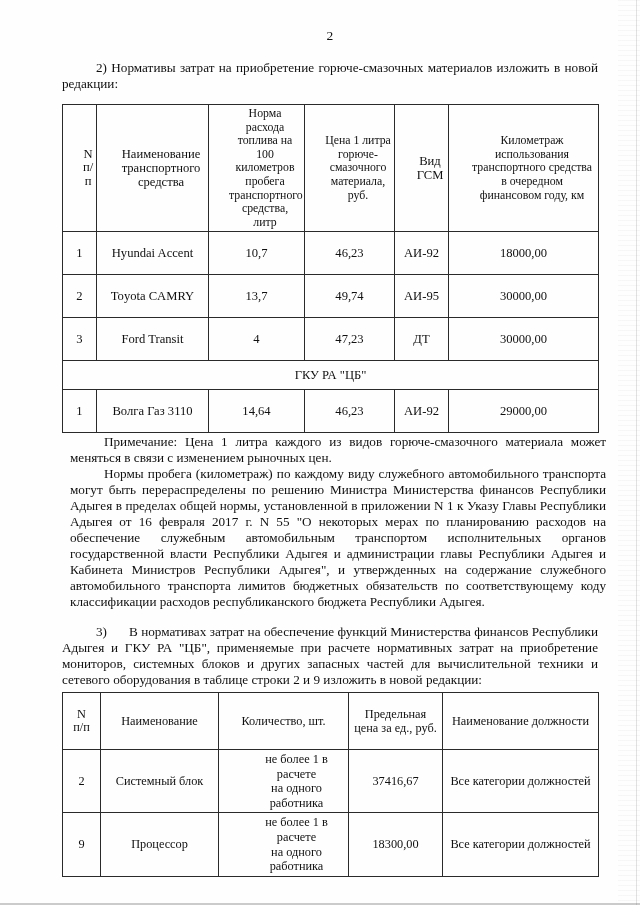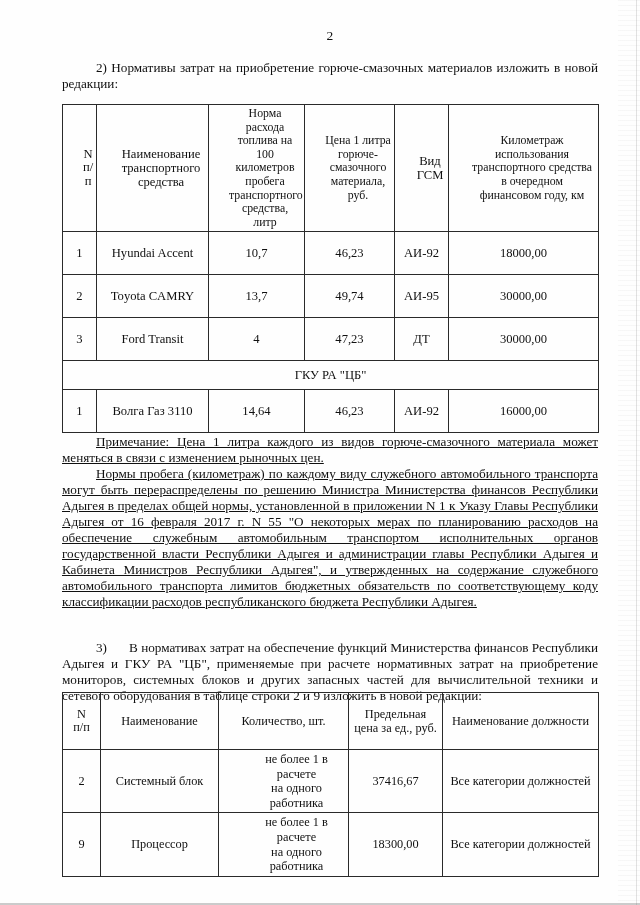--- a/index.html
+++ b/index.html
@@ -145,29 +145,28 @@
   #table-equip .col-post { width: 156px; }
   #table-equip thead td { height: 52px; font-size: 12.3px; }
   #table-equip tbody td { height: 44px; font-size: 12.3px; }
   #table-equip .two-line { line-height: 14.6px; padding-left: 29px; }
 
   .nn { line-height: 13.4px; }
 
   
   #note-block {
     position: absolute;
-    left: 0;
+    left: 8px;
     top: 434px;
     width: 536px;
-    text-decoration: underline;
   }
   #section3-block {
     position: absolute;
     left: 0;
-    top: 640px;
+    top: 624px;
     width: 536px;
   }
   .wide-gap { display: inline-block; width: 22px; }
 </style>
 </head>
 <body>
 
 <div class="page">
 
   <div class="scan-edge"></div>
@@ -231,21 +230,21 @@
           </tr>
           <tr class="group-row">
             <td colspan="6">ГКУ РА "ЦБ"</td>
           </tr>
           <tr>
             <td>1</td>
             <td>Волга Газ 3110</td>
             <td>14,64</td>
             <td>46,23</td>
             <td>АИ-92</td>
-            <td>16000,00</td>
+            <td>29000,00</td>
           </tr>
         </tbody>
       </table>
     </div>
 
     <div id="note-block">
       <p class="para">Примечание: Цена 1 литра каждого из видов горюче-смазочного материала может меняться в связи с изменением рыночных цен.</p>
       <p class="para">Нормы пробега (километраж) по каждому виду служебного автомобильного транспорта могут быть перераспределены по решению Министра Министерства финансов Республики Адыгея в пределах общей нормы, установленной в приложении N 1 к Указу Главы Республики Адыгея от 16 февраля 2017 г. N 55 "О некоторых мерах по планированию расходов на обеспечение служебным автомобильным транспортом исполнительных органов государственной власти Республики Адыгея и администрации главы Республики Адыгея и Кабинета Министров Республики Адыгея", и утвержденных на содержание служебного автомобильного транспорта лимитов бюджетных обязательств по соответствующему коду классификации расходов республиканского бюджета Республики Адыгея.</p>
     </div>
 

